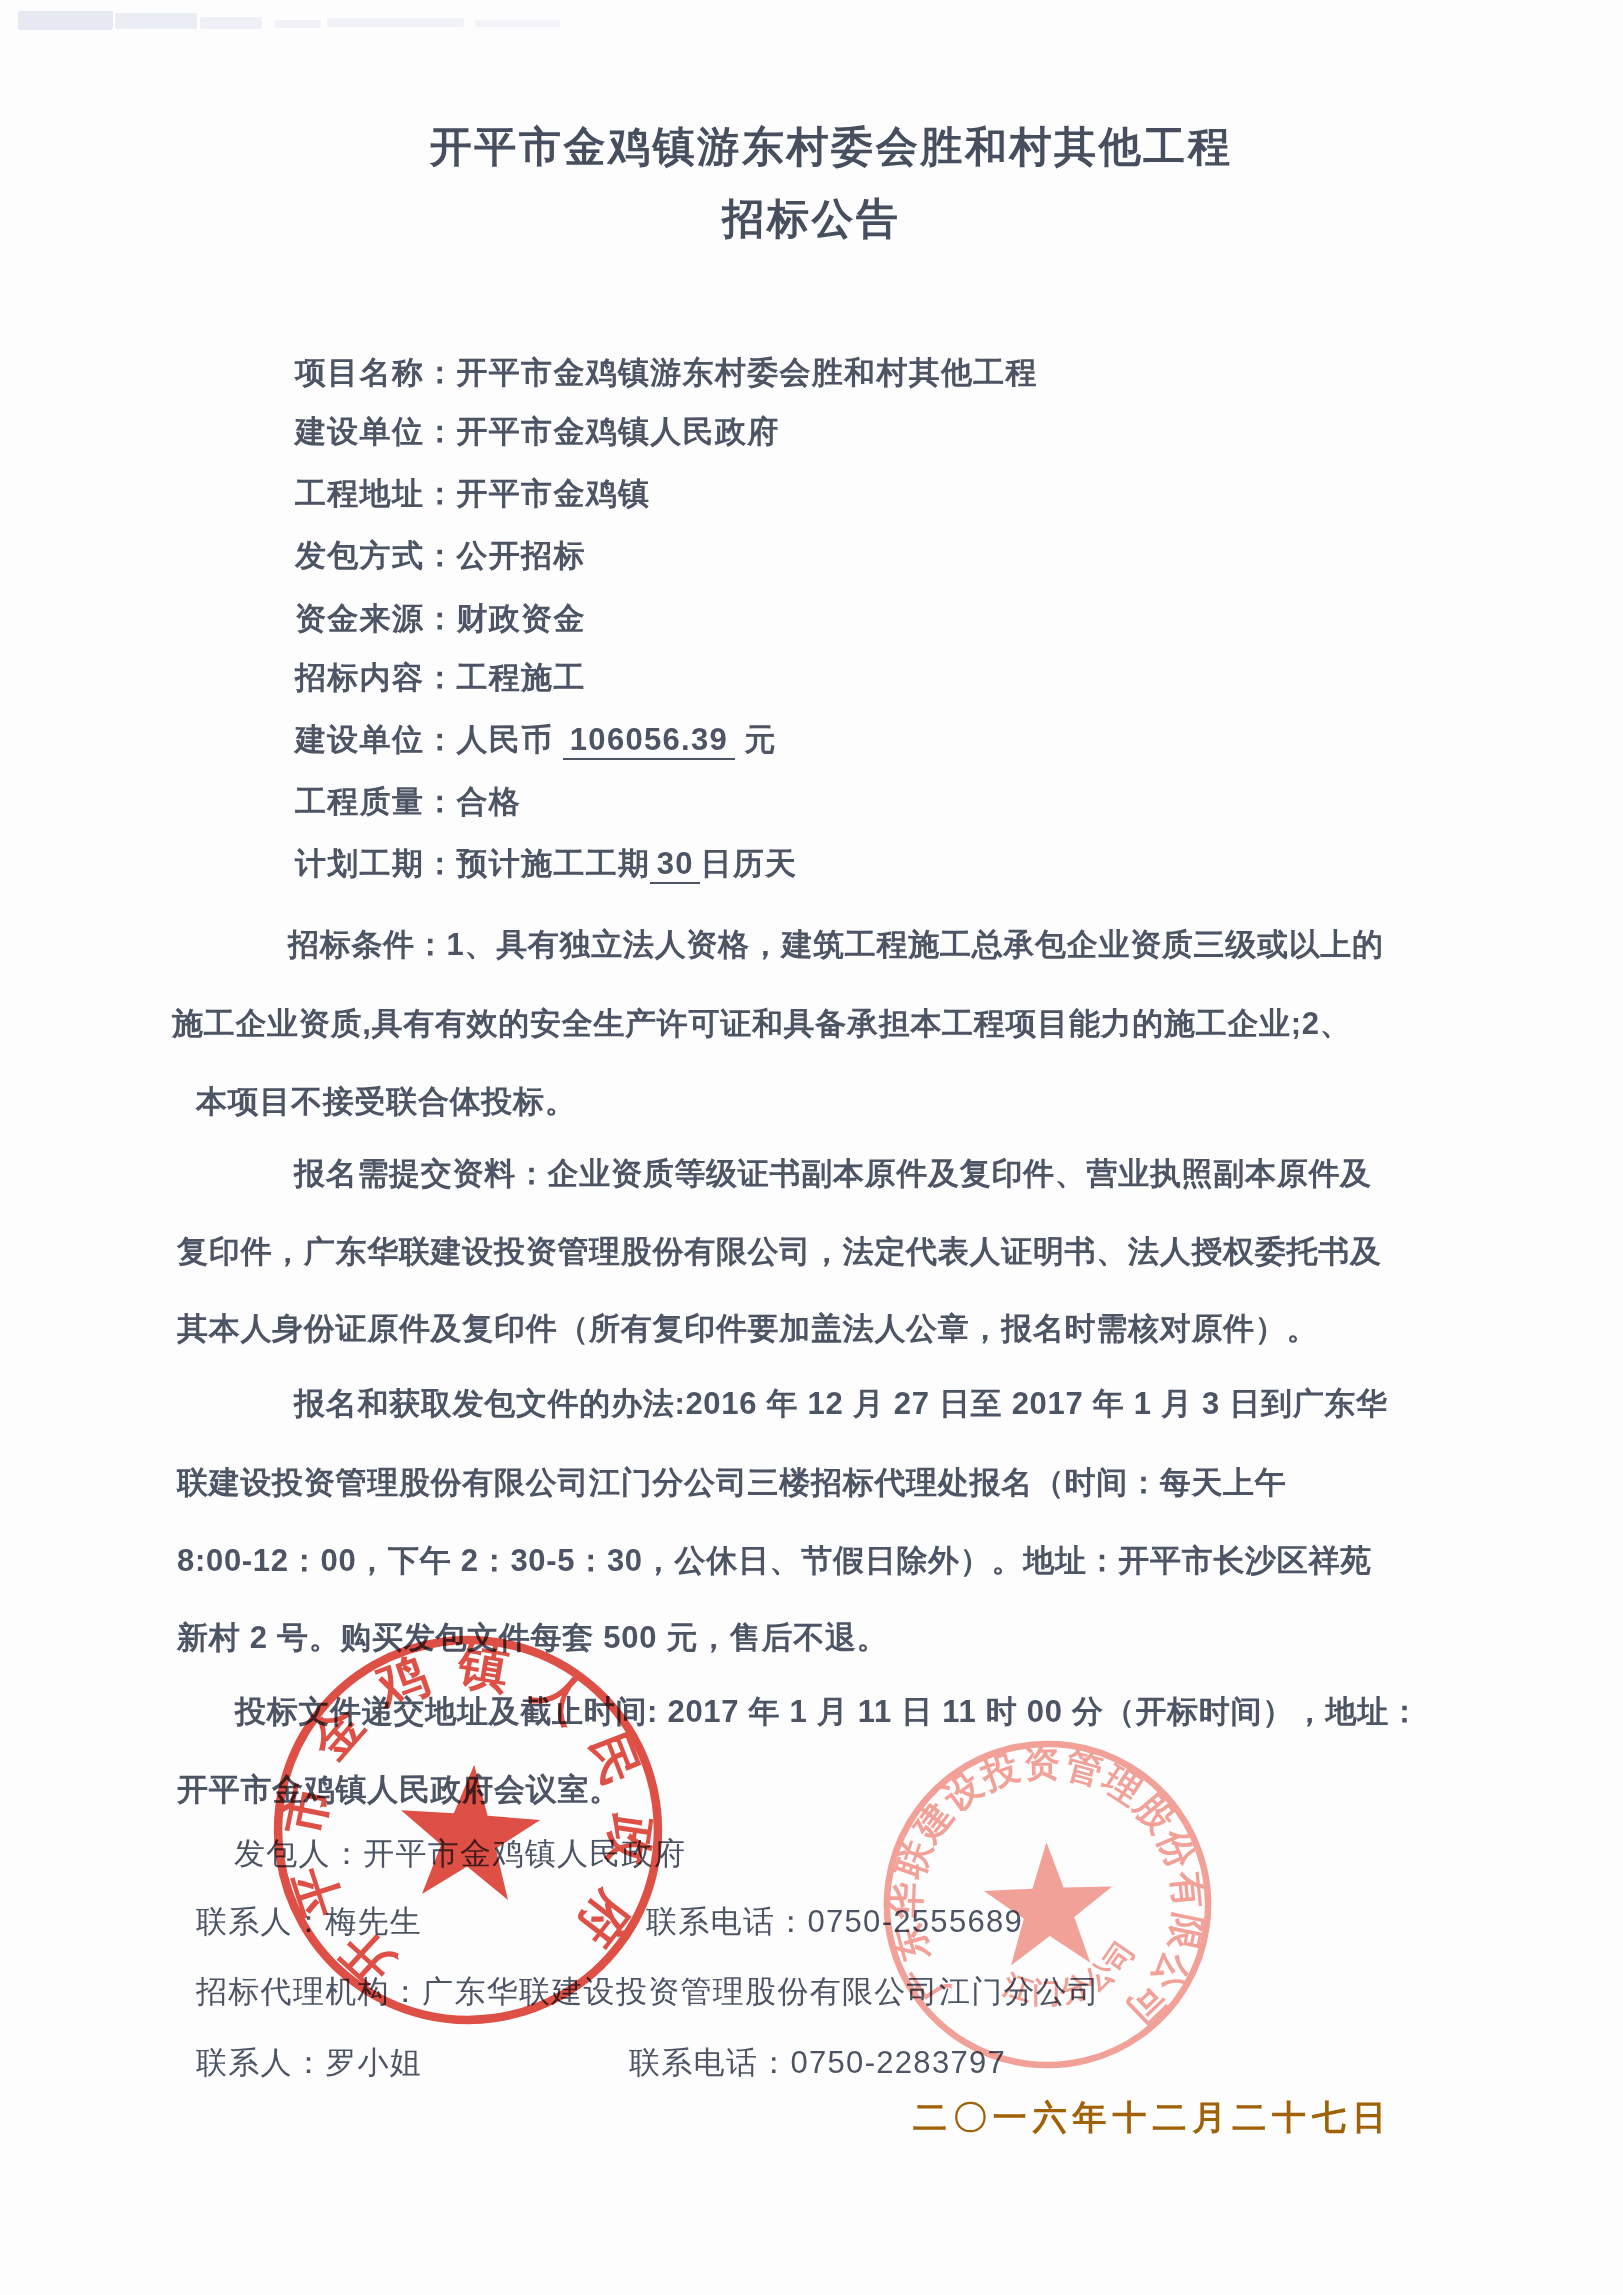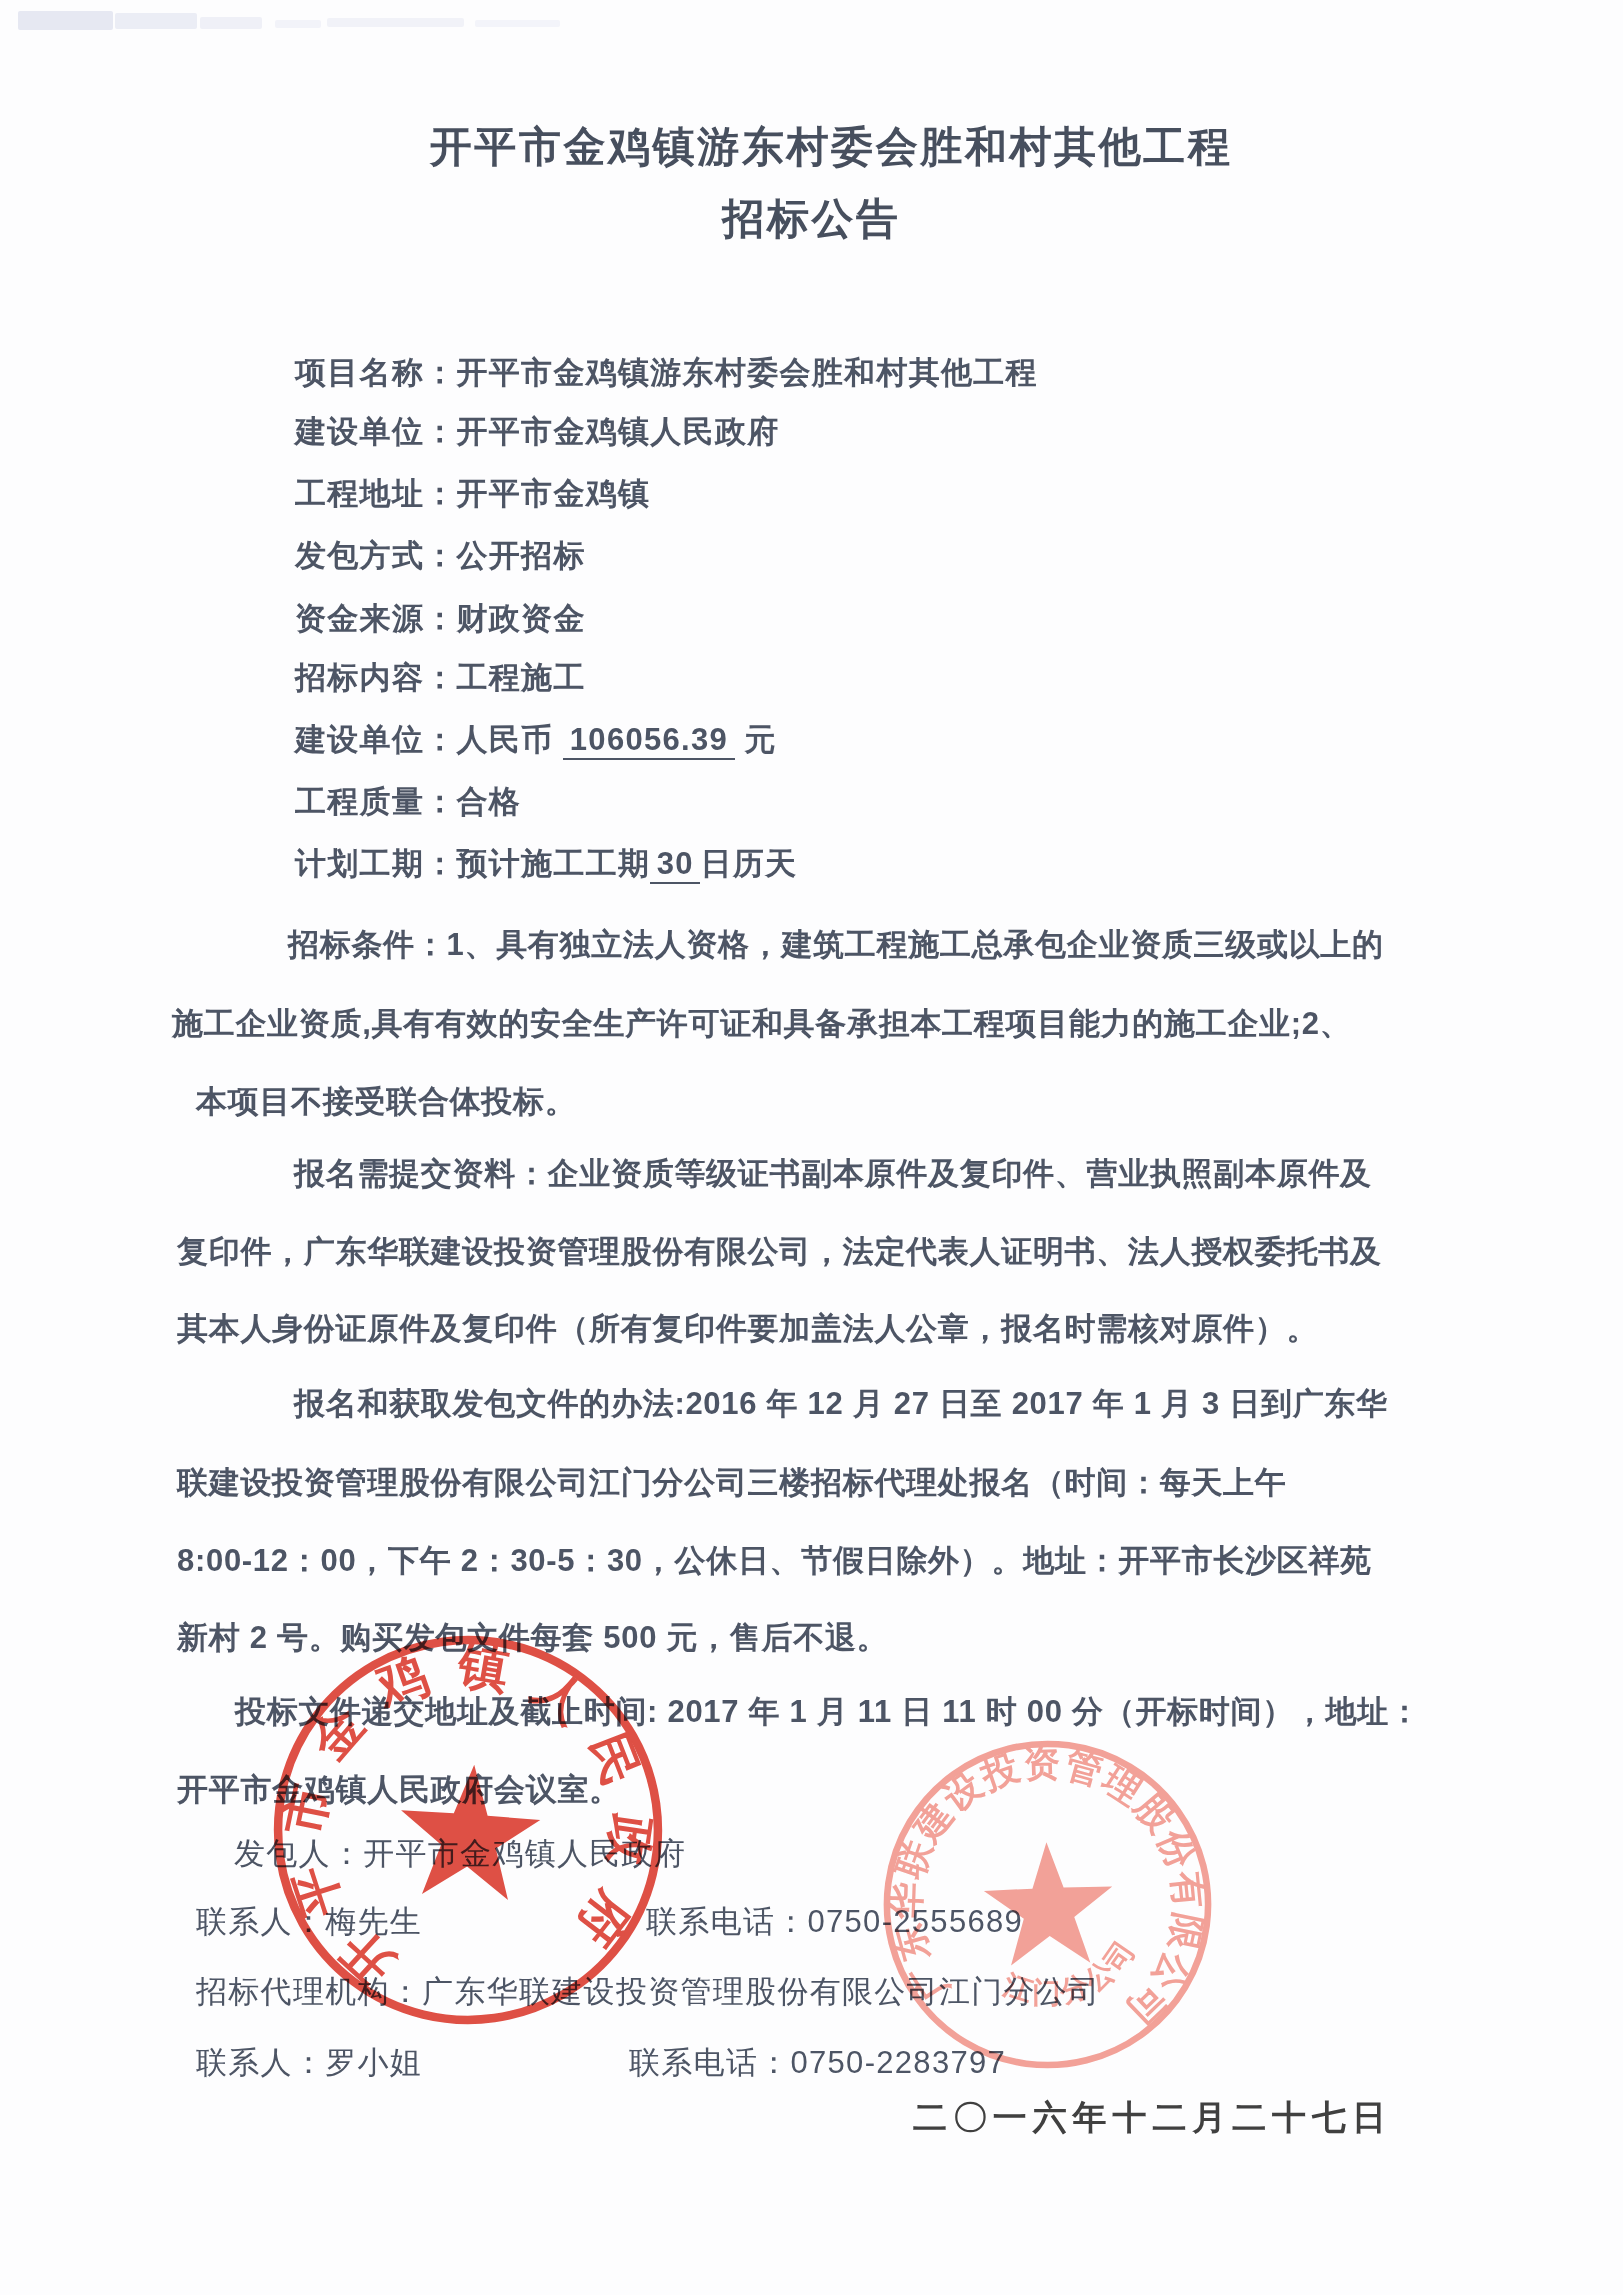--- a/index.html
+++ b/index.html
@@ -16,21 +16,21 @@
   .t2{top:191px;font-family:Liberation Mono, monospace;}
   .frow{left:295px;font-size:31px;font-weight:600;letter-spacing:1.3px;}
   .frow .lbl{font-weight:700;}
   .ul{border-bottom:2.6px solid #4d5565;padding:0 6.5px 1.3px 6.5px;}
   .bline{left:196px;font-size:31px;font-weight:600;letter-spacing:0.7px;}
   .ind{padding-left:92px;}
   .ind2{padding-left:98px;}
   .ind3{padding-left:39px;text-align:right;}
   .crow{font-size:31px;font-weight:400;letter-spacing:1.3px;}
   .phone{position:absolute;top:0;}
-  .date{font-size:34px;font-weight:600;letter-spacing:5.9px;color:#404040;}
+  .date{font-size:34px;font-weight:600;letter-spacing:5.9px;color:#a16207;}
   .stamp{position:absolute;mix-blend-mode:multiply;}
   .stamp svg{overflow:visible;}
   .ring1{font-size:76px;font-weight:700;letter-spacing:38px;}
   .ring2{font-size:56px;font-weight:700;letter-spacing:3px;}
   .ring2b{font-size:44px;font-weight:700;letter-spacing:4px;}
 </style>
 </head>
 <body>
 
 <div class="page">

